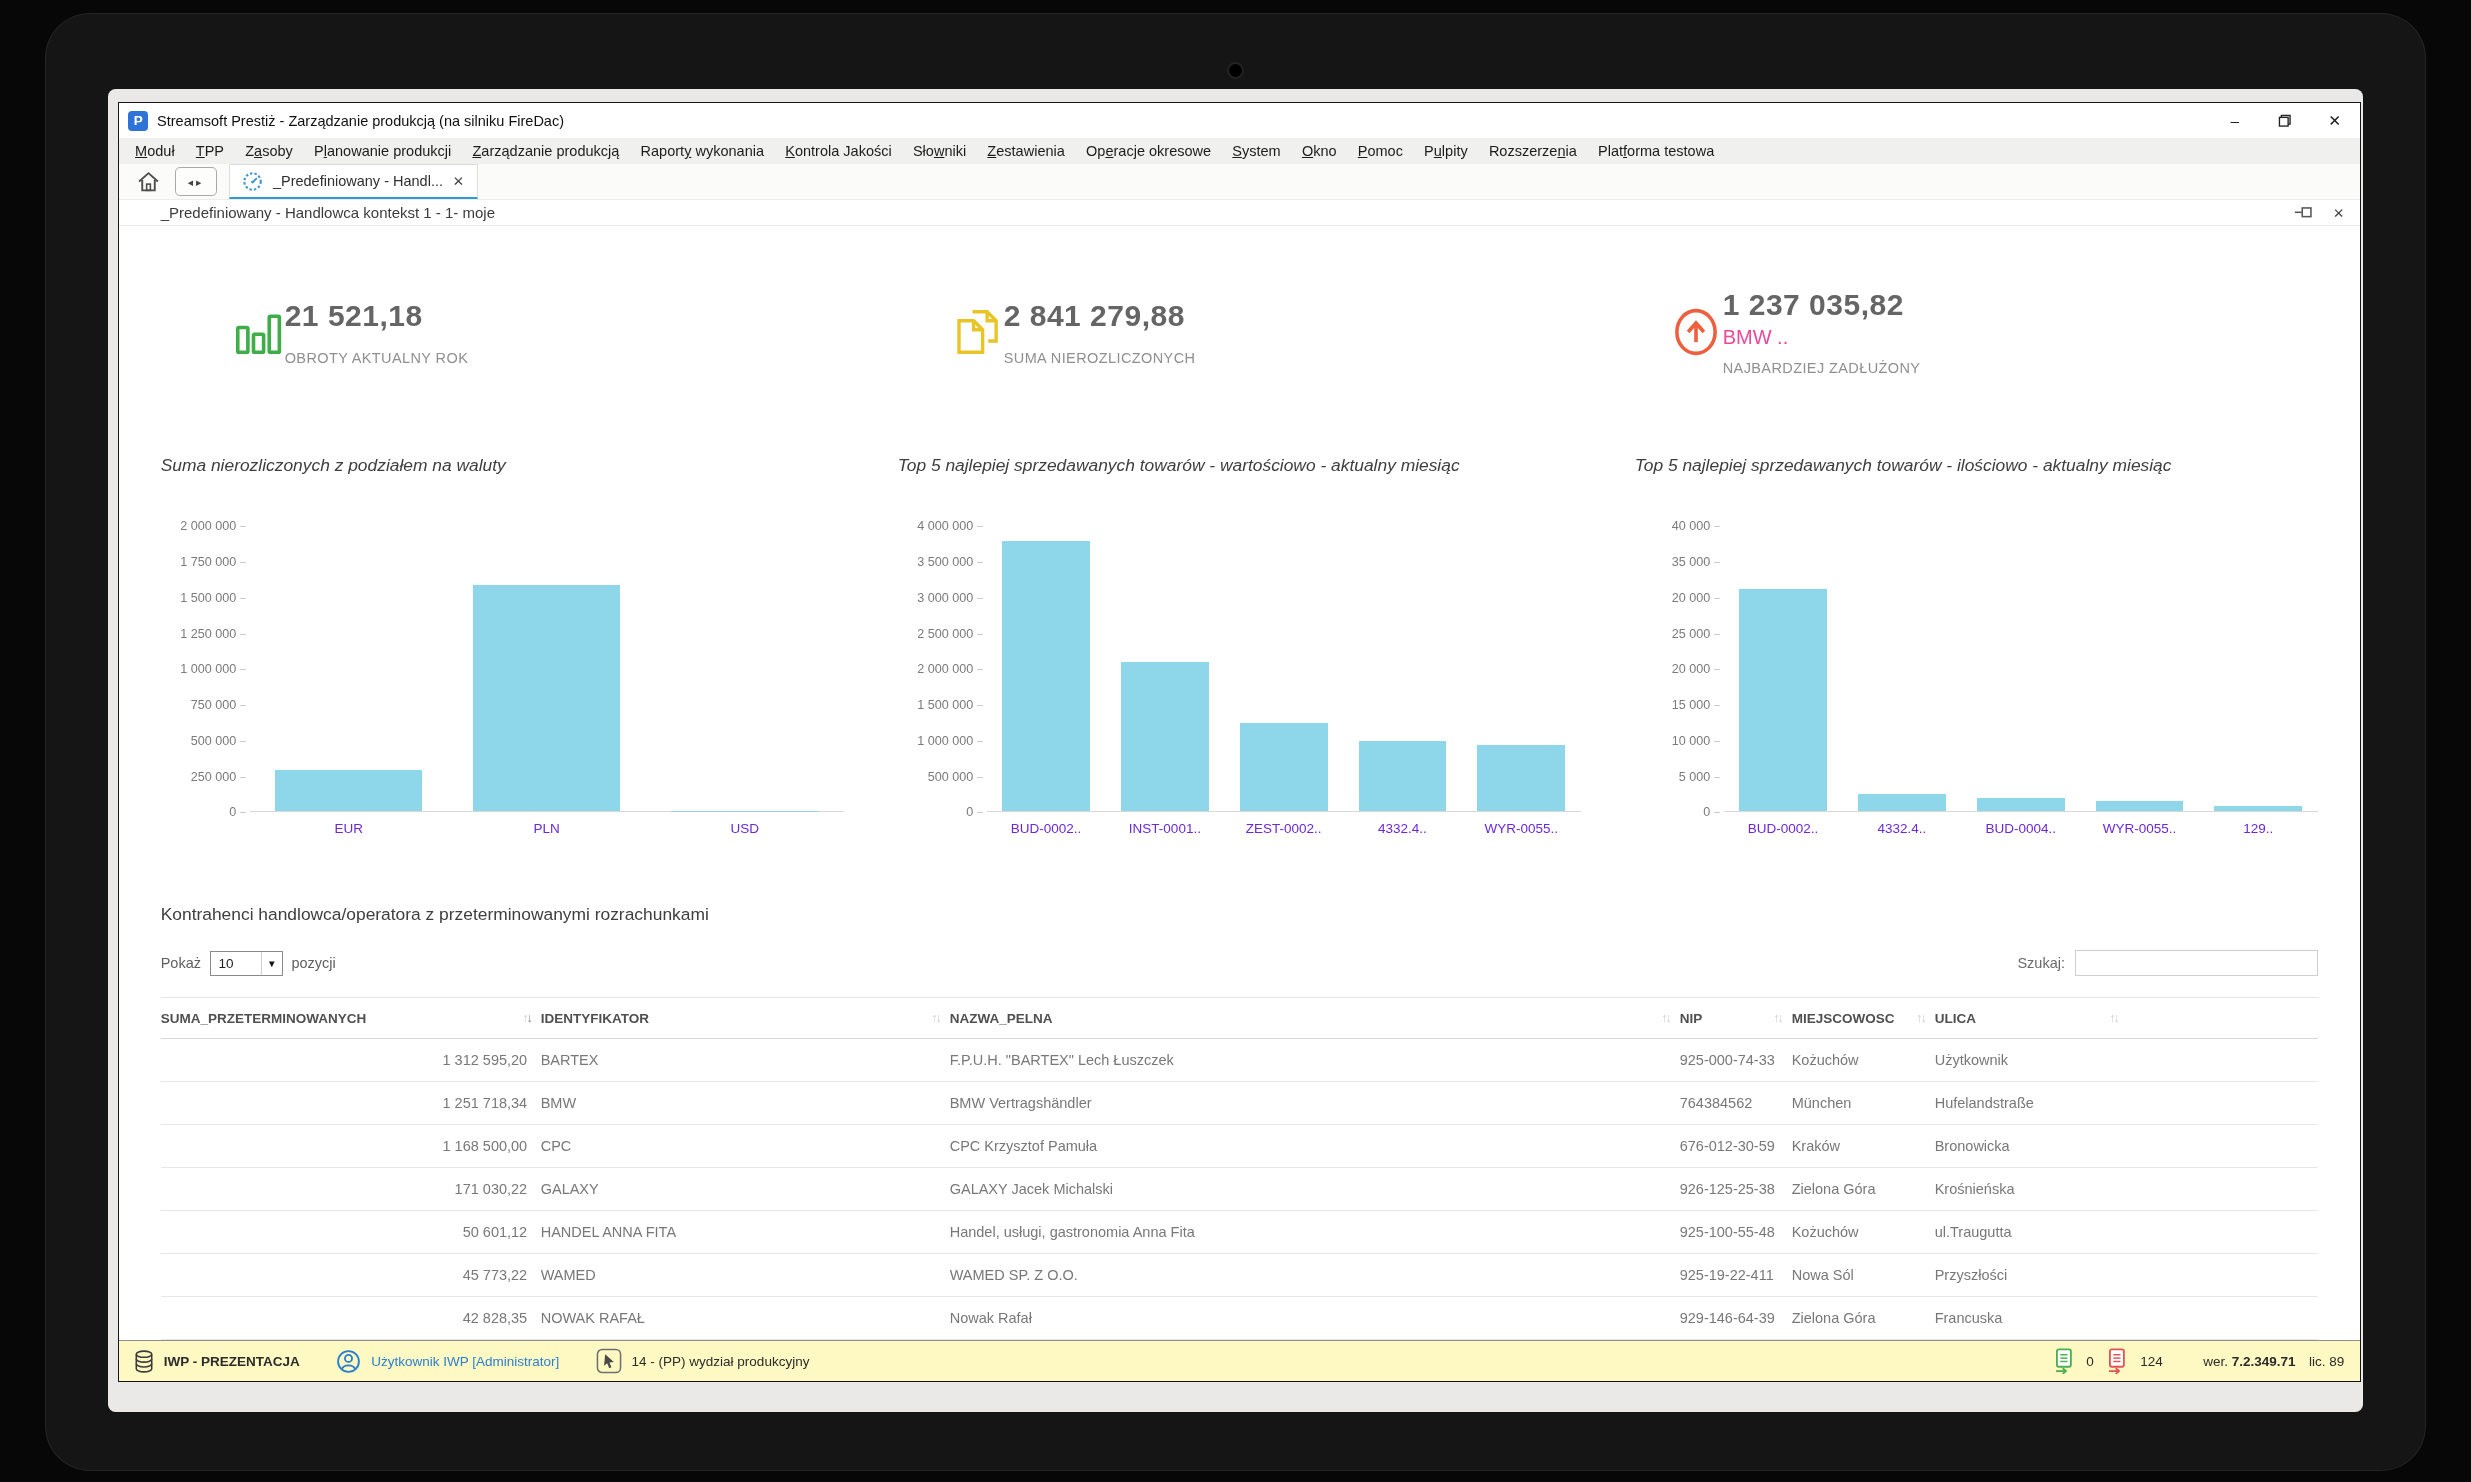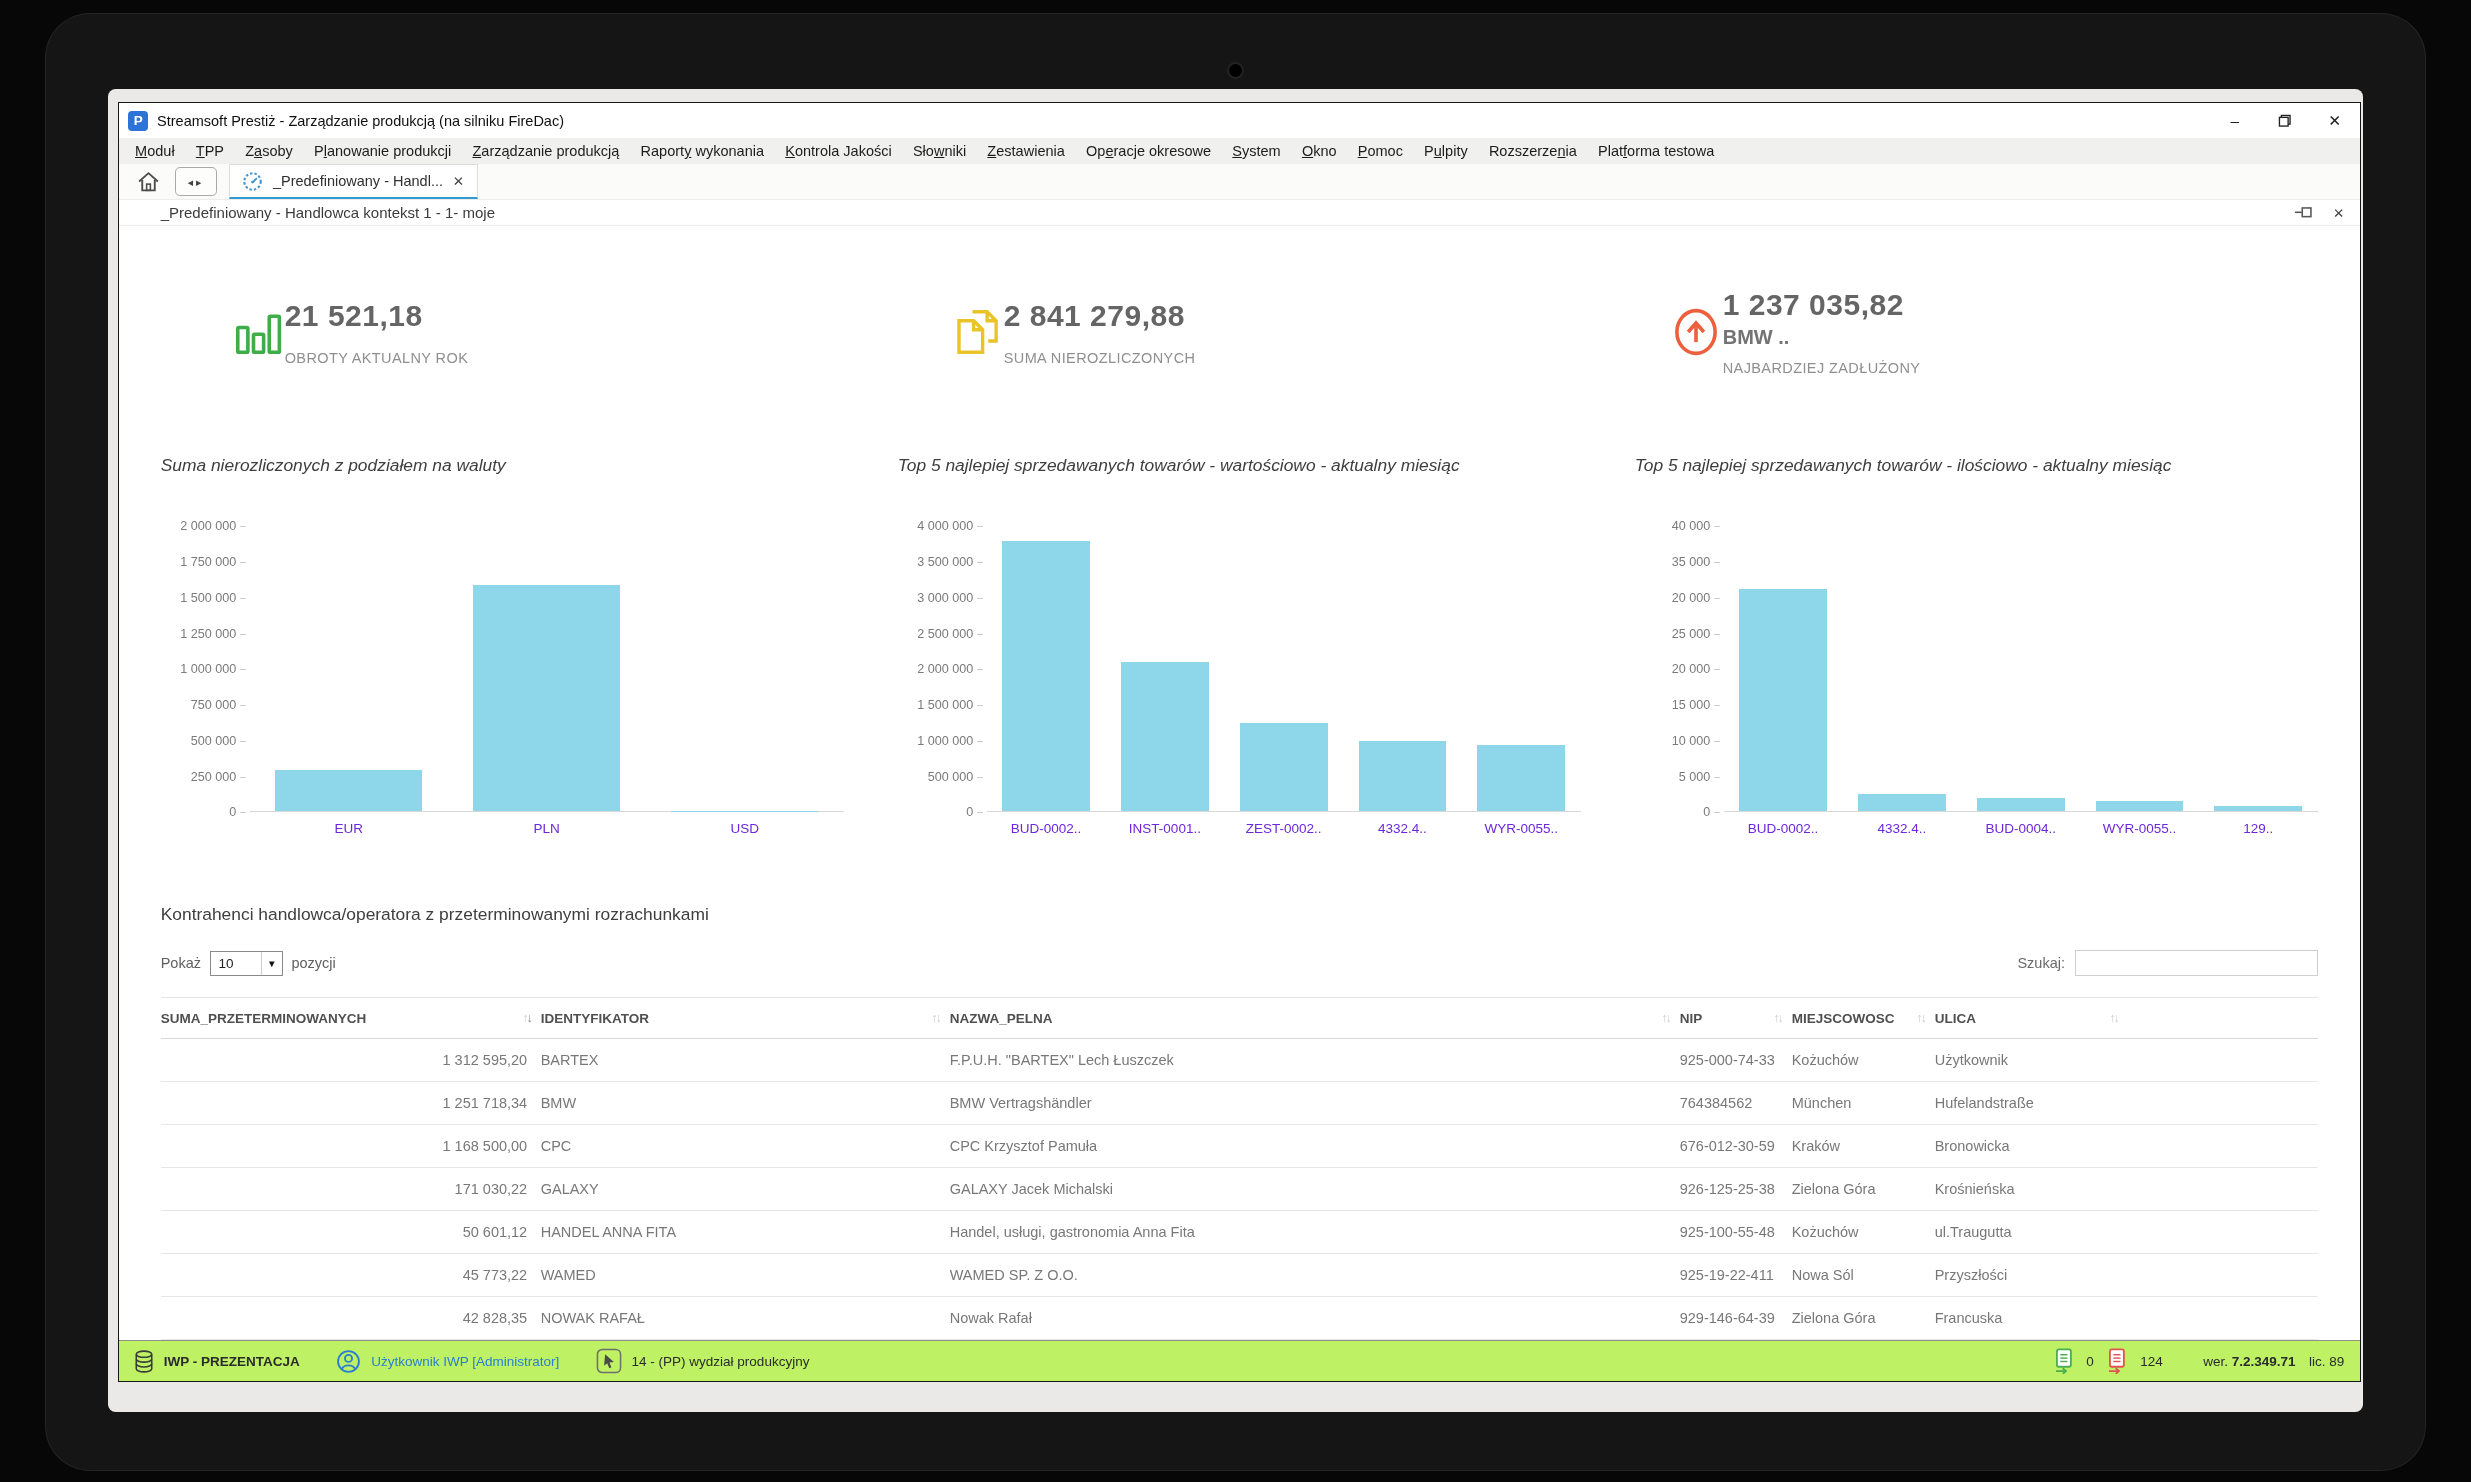--- a/index.html
+++ b/index.html
@@ -46,21 +46,21 @@
   .panel-tools { margin-left:auto; display:flex; align-items:center; gap:21px; }
 
   .content { flex:1 1 auto; overflow:hidden; padding:0 42px; }
 
   
   .kpi-row { margin-top:62px; display:flex; }
   .kpi { flex:1; display:flex; align-items:center; }
   .kpi-icon { width:54px; margin-left:70px; flex:0 0 auto; }
   .kpi-text { flex:1; text-align:left; padding-right:58px; }
   .kpi-value { font-size:30px; font-weight:600; color:#656565; letter-spacing:0.5px; }
-  .kpi-sub { font-size:20px; font-weight:700; color:#737373; margin-top:3.9px; }
+  .kpi-sub { font-size:20px; font-weight:400; color:#ec4899; margin-top:3.9px; }
   .kpi-label { font-size:14.5px; color:#8f8f8f; margin-top:17.4px; letter-spacing:0.4px; }
   .kpi-text.with-sub .kpi-label { margin-top:11.6px; }
 
   
   .charts-row { margin-top:79px; display:flex; gap:54px; }
   .chart { flex:1; min-width:0; }
   .chart-title { font-size:17.4px; color:#3e3e3e;font-style:italic; }
   .chart-body { display:flex; margin-top:50px; }
   .y-axis { width:89px; position:relative; height:286px; flex:0 0 auto; }
   .tick { position:absolute; left:0; width:100%; text-align:right; padding-right:13.5px;
@@ -91,21 +91,21 @@
   th { height:41px; font-size:13.5px; color:#4f4f4f; text-align:left; font-weight:bold;
        border-top:1px solid #e5e5e3; border-bottom:1px solid #d8d8d6; vertical-align:middle; }
   .th-inner { display:flex; align-items:center; justify-content:space-between; padding-right:9.7px; }
   .sort-icon { display:inline-flex; font-size:12.6px; letter-spacing:-1.9px; color:#cbcbcb; font-weight:normal; }
   .sort-icon .active { color:#7f7f7f; }
   td { height:43px; font-size:14.5px; color:#787878; border-bottom:1px solid #e7e7e5; vertical-align:middle;
        white-space:nowrap; overflow:hidden; text-overflow:ellipsis; }
   td.num { text-align:right; padding-right:13.5px; }
 
   
-  .statusbar { height:41px; flex:0 0 auto; background:#bef264; border-top:1px solid #8f8f8f;
+  .statusbar { height:41px; flex:0 0 auto; background:#fef9c3; border-top:1px solid #8f8f8f;
                display:flex; align-items:center; padding:0 15.4px; font-size:13.5px; color:#2b2b2b; gap:11.6px; }
   .sb-item { display:flex; align-items:center; gap:9.7px; white-space:nowrap; }
   .sb-strong { font-weight:600; }
   .sb-user { color:#2a7fd0; }
   .sb-right { margin-left:auto; display:flex; align-items:center; gap:13.5px; }
   .sb-gap { width:13.5px; }
   .ver-bold { font-weight:bold; }
   svg { display:block; }
 </style>
 </head>

